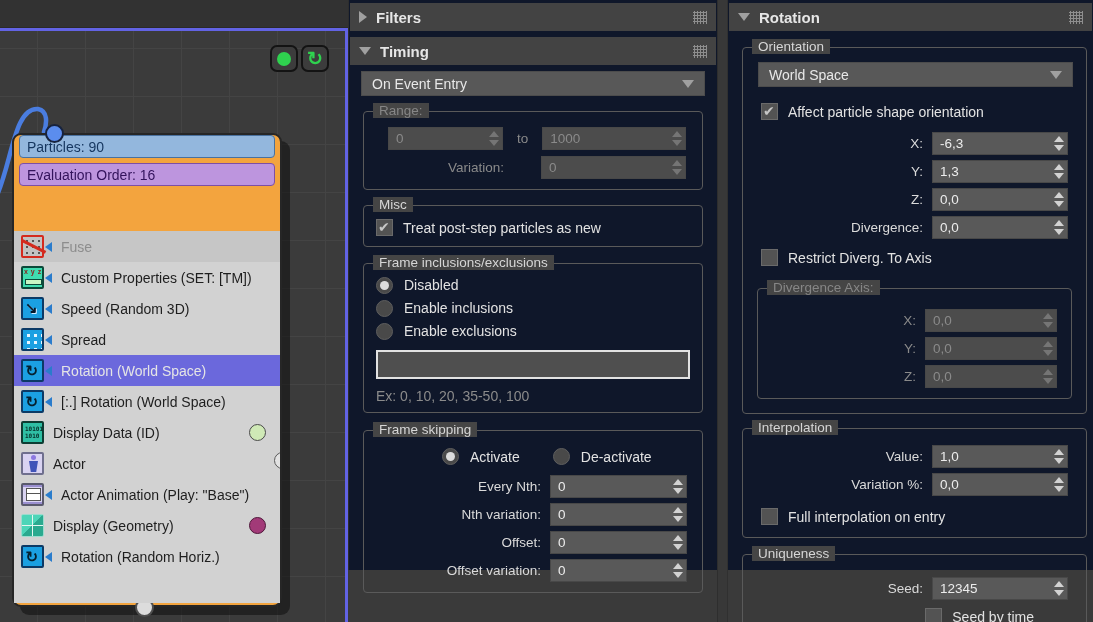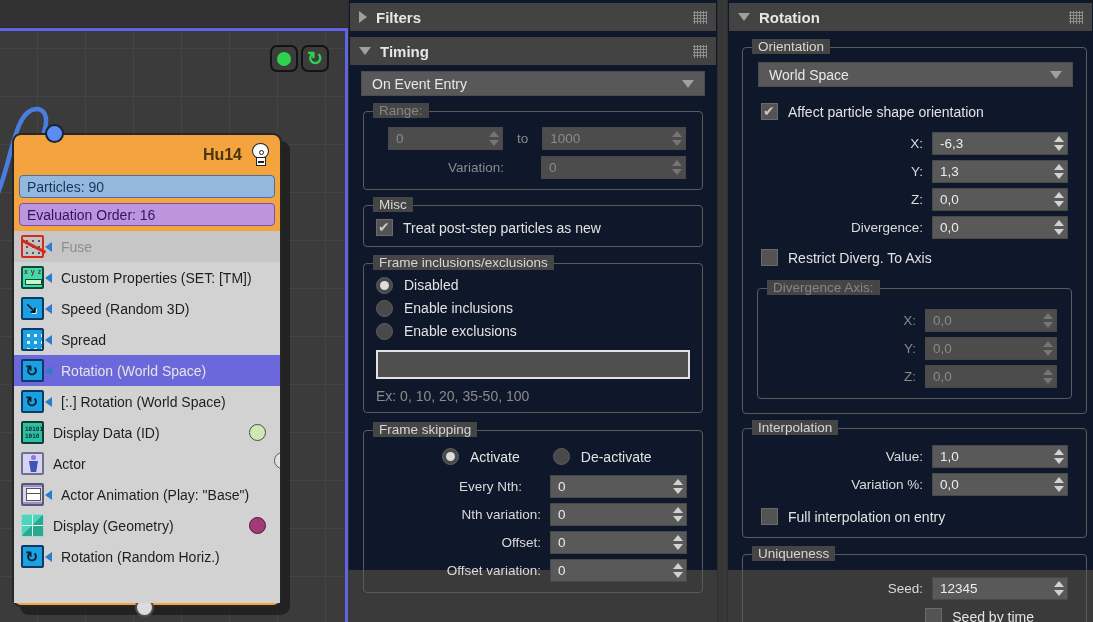--- a/index.html
+++ b/index.html
@@ -150,28 +150,20 @@
 
       <div class="vp-btn" id="btn-status">
         <span class="dot"></span>
       </div>
       <div class="vp-btn" id="btn-update">↻</div>
 
       <div id="pf-node">
         <div id="port-in"></div>
         <div id="port-out"></div>
 
-        <div id="node-header">
-          <span id="node-title">Hu14</span>
-          <span class="bulb">
-            <span class="globe"></span>
-              <span class="hole"></span>
-              <span class="base"></span>
-          </span>
-        </div>
 
         <div class="node-bar" id="bar-particles">Particles: 90</div>
         <div class="node-bar" id="bar-evalorder">Evaluation Order: 16</div>
 
         <div id="op-list">
 
           <div class="op-row disabled">
             <span class="icon ic-fuse"></span>
               <span class="wedge"></span>
             <span class="op-label">Fuse</span>
@@ -310,21 +302,21 @@
       </div>
 
       <div class="group" style="margin:0 2px; padding:15px 12px 10px 12px;">
         <span class="group-label">Frame skipping</span>
         <div style="display:flex; align-items:center; margin:2px 0 10px 66px; gap:11px;">
           <span class="radio sel"></span>
           <span style="font-size:14px;color:#e2e2e2;">Activate</span>
           <span class="radio" style="margin-left:22px;"></span>
           <span style="font-size:14px;color:#e2e2e2;">De-activate</span>
         </div>
-        <div class="srow" style="padding-right:3px;gap:19px;">
+        <div class="srow" style="padding-right:3px;">
           <span class="srow-label">Every Nth:</span>
           <div class="spin" style="width:137px;">
             <span class="spin-val">0</span>
             <span class="spin-btns">
                 <i class="arr-up"></i>
                 <i class="arr-dn"></i>
               </span>
           </div>
         </div>
         <div class="srow" style="padding-right:3px;">

